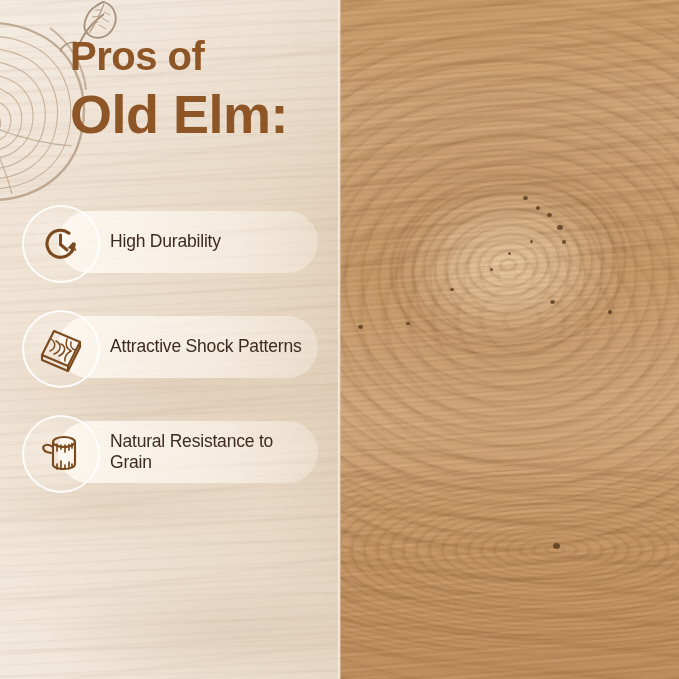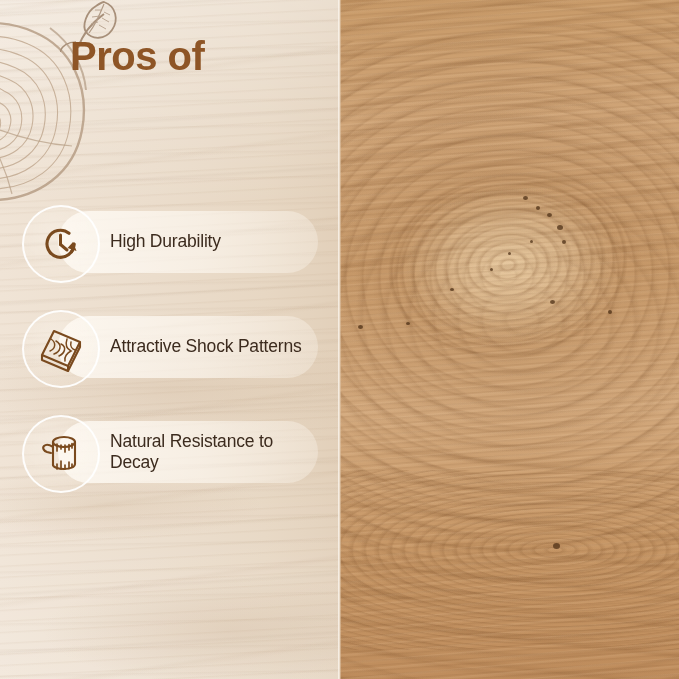--- a/index.html
+++ b/index.html
@@ -309,20 +309,21 @@
           <path d="M38 24 L31 26"></path>
         <path d="M44 14 L50 17"></path>
           <path d="M42 20 L49 24"></path>
           <path d="M39 27 L46 31"></path>
       </g>
       <path d="M16 44 C8 44 2 48 0 54" stroke="#A8907A" stroke-width="1.6" fill="none"></path>
     </svg>
 
     <div class="title-block">
       <div class="title-line1">Pros of</div>
+      <div class="title-line2">Old Elm:</div>
     </div>
 
     <div class="features">
 
       <div class="feature-row">
         <div class="pill">
           <span class="pill-label">High Durability</span>
         </div>
         <div class="icon-circle">
           <svg width="46" height="46" viewBox="0 0 46 46">
@@ -352,21 +353,21 @@
               <path d="M24 19 C30 22 28 28 22 31"></path>
               <path d="M30 14 C28 20 30 24 34 26 C30 28 27 32 28 36"></path>
               <path d="M34 17 C33 21 35 24 38 25"></path>
             </g>
           </svg>
         </div>
       </div>
 
       <div class="feature-row">
         <div class="pill">
-          <span class="pill-label">Natural Resistance to Decay</span>
+          <span class="pill-label">Natural Resistance to Grain</span>
         </div>
         <div class="icon-circle">
           <svg width="46" height="46" viewBox="0 0 46 46">
             <g fill="none" stroke="#7A4A1E" stroke-width="2.1" stroke-linejoin="round" stroke-linecap="round">
               <ellipse cx="26" cy="11" rx="11" ry="5"></ellipse>
               <path d="M15 11 L15 34"></path>
               <path d="M37 11 L37 33 C37 36 32 38 26 38 C20 38 15 36 15 34"></path>
               <path d="M15 16 C12 14 8 13 6 15 C4 17 6 20 9 21 L13 22"></path>
             </g>
             <g fill="none" stroke="#7A4A1E" stroke-width="1.7" stroke-linecap="round">

